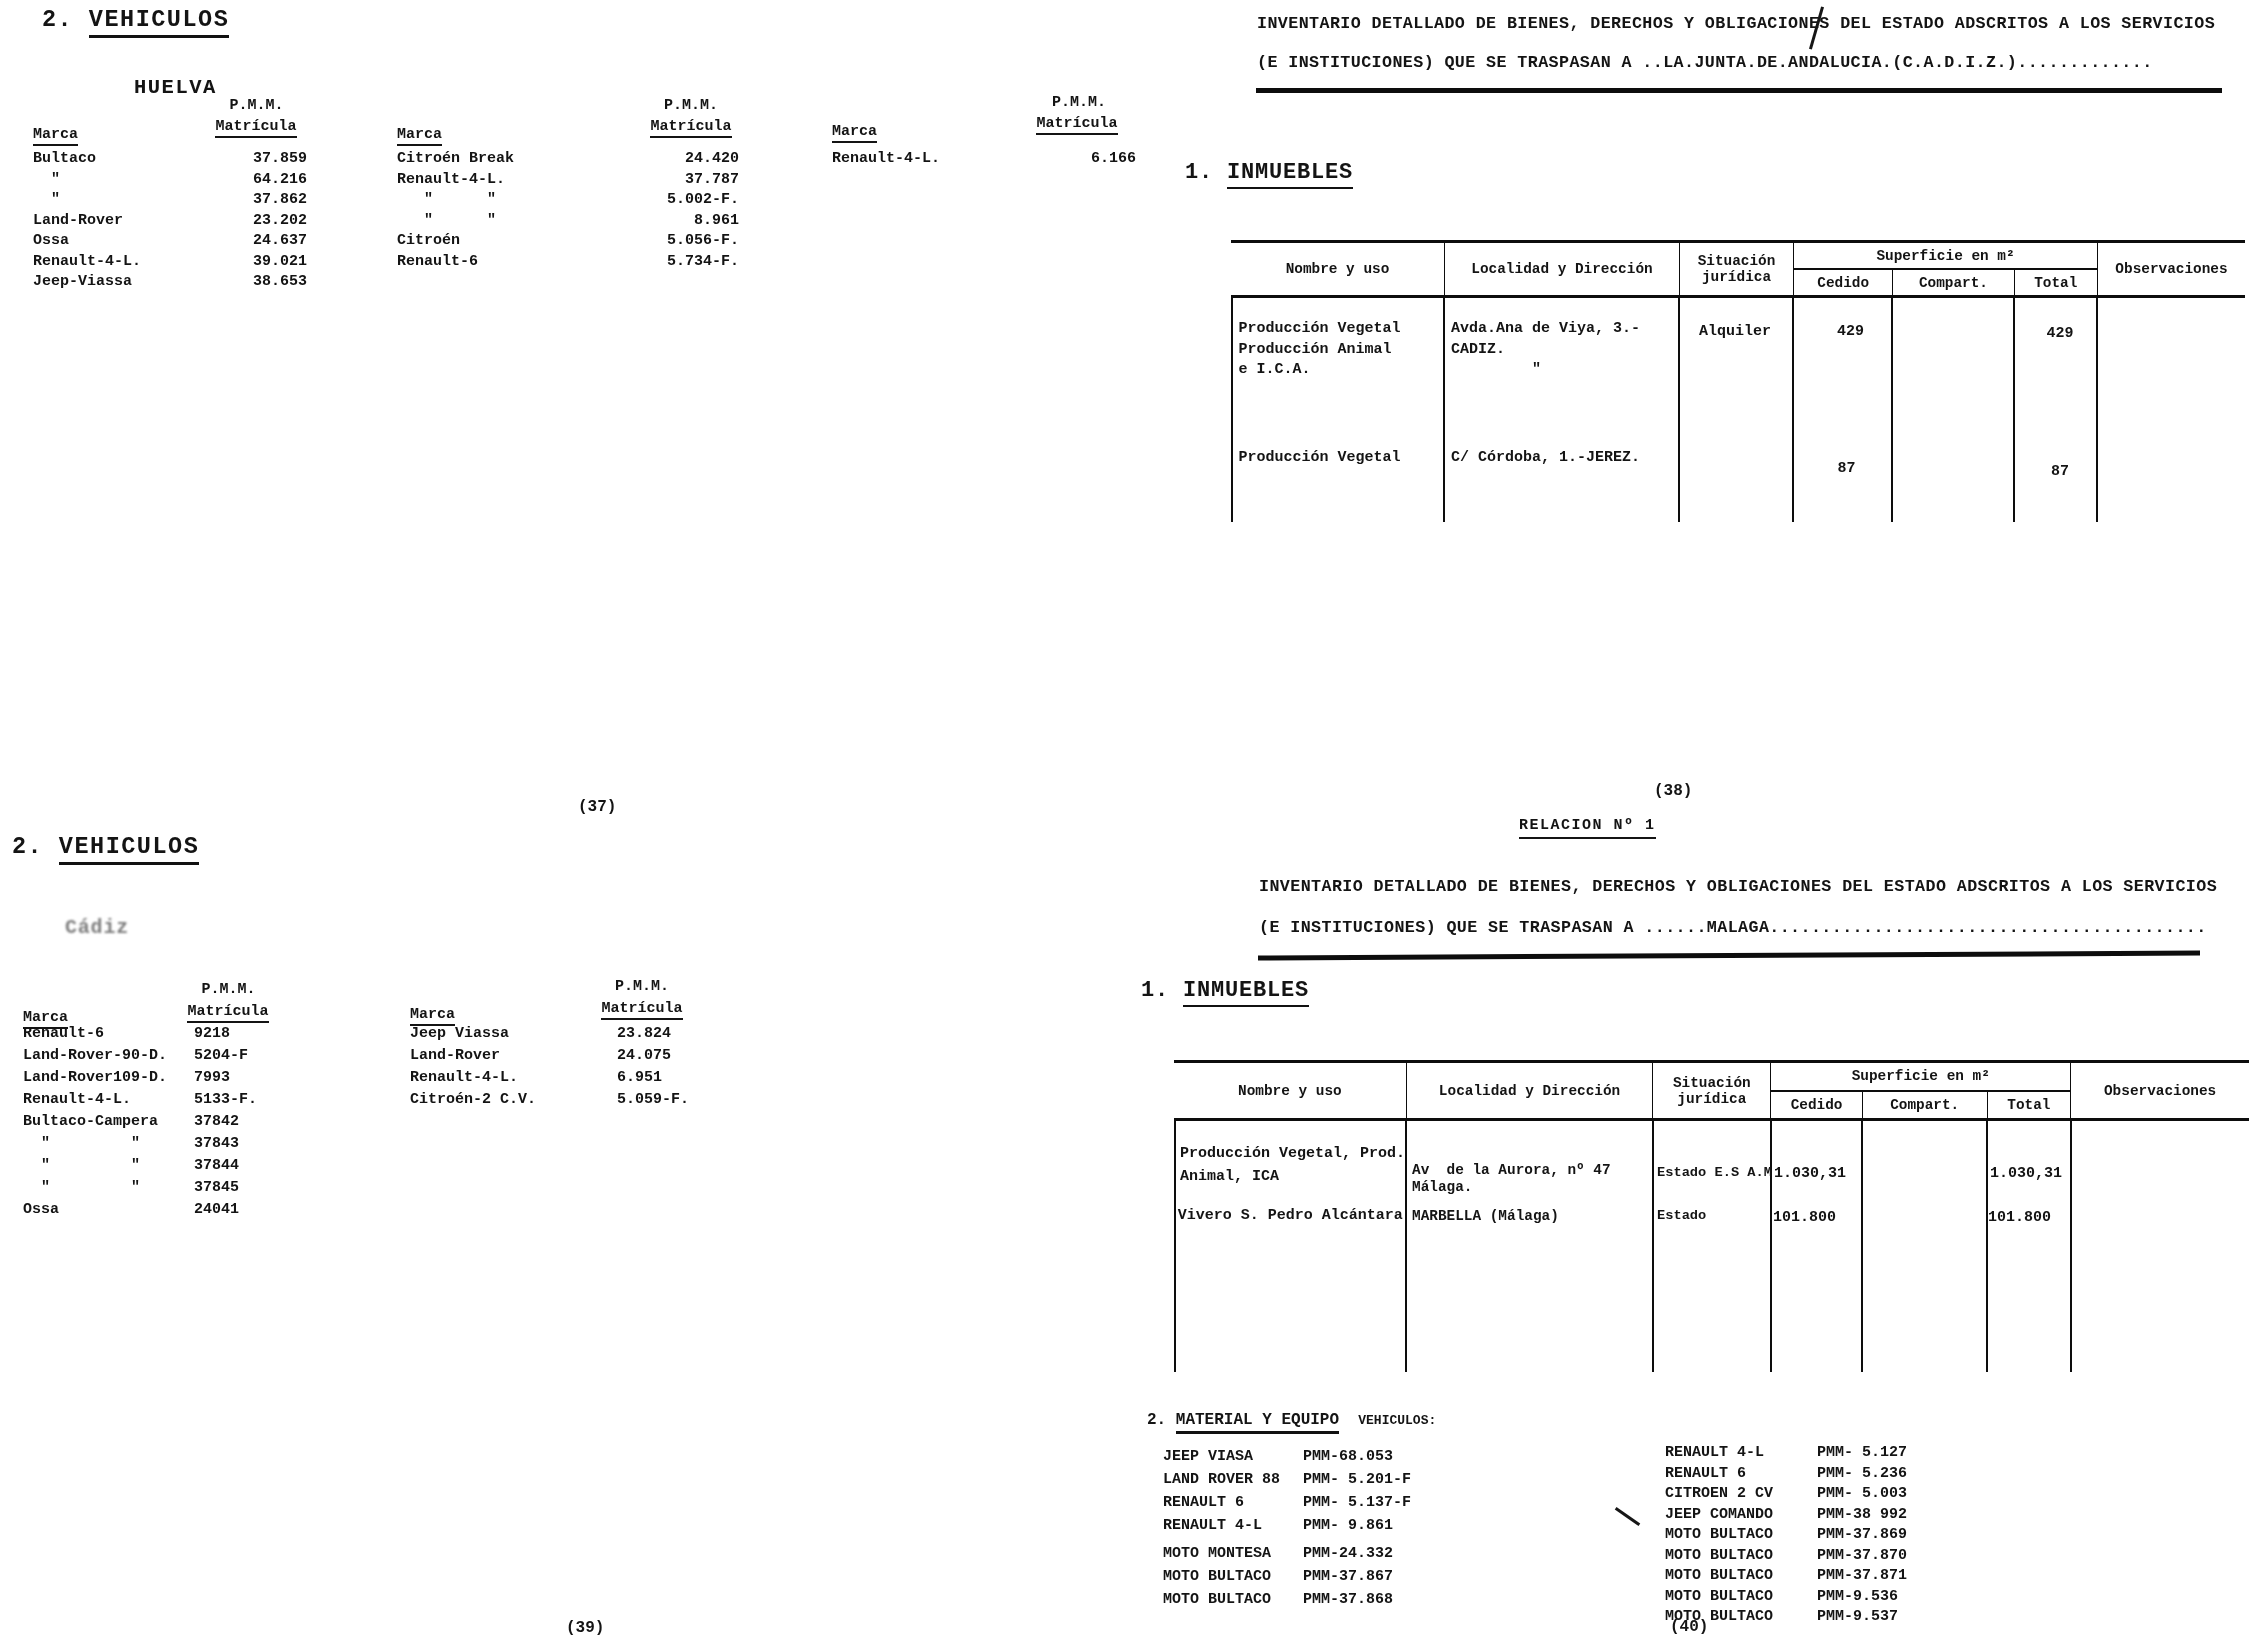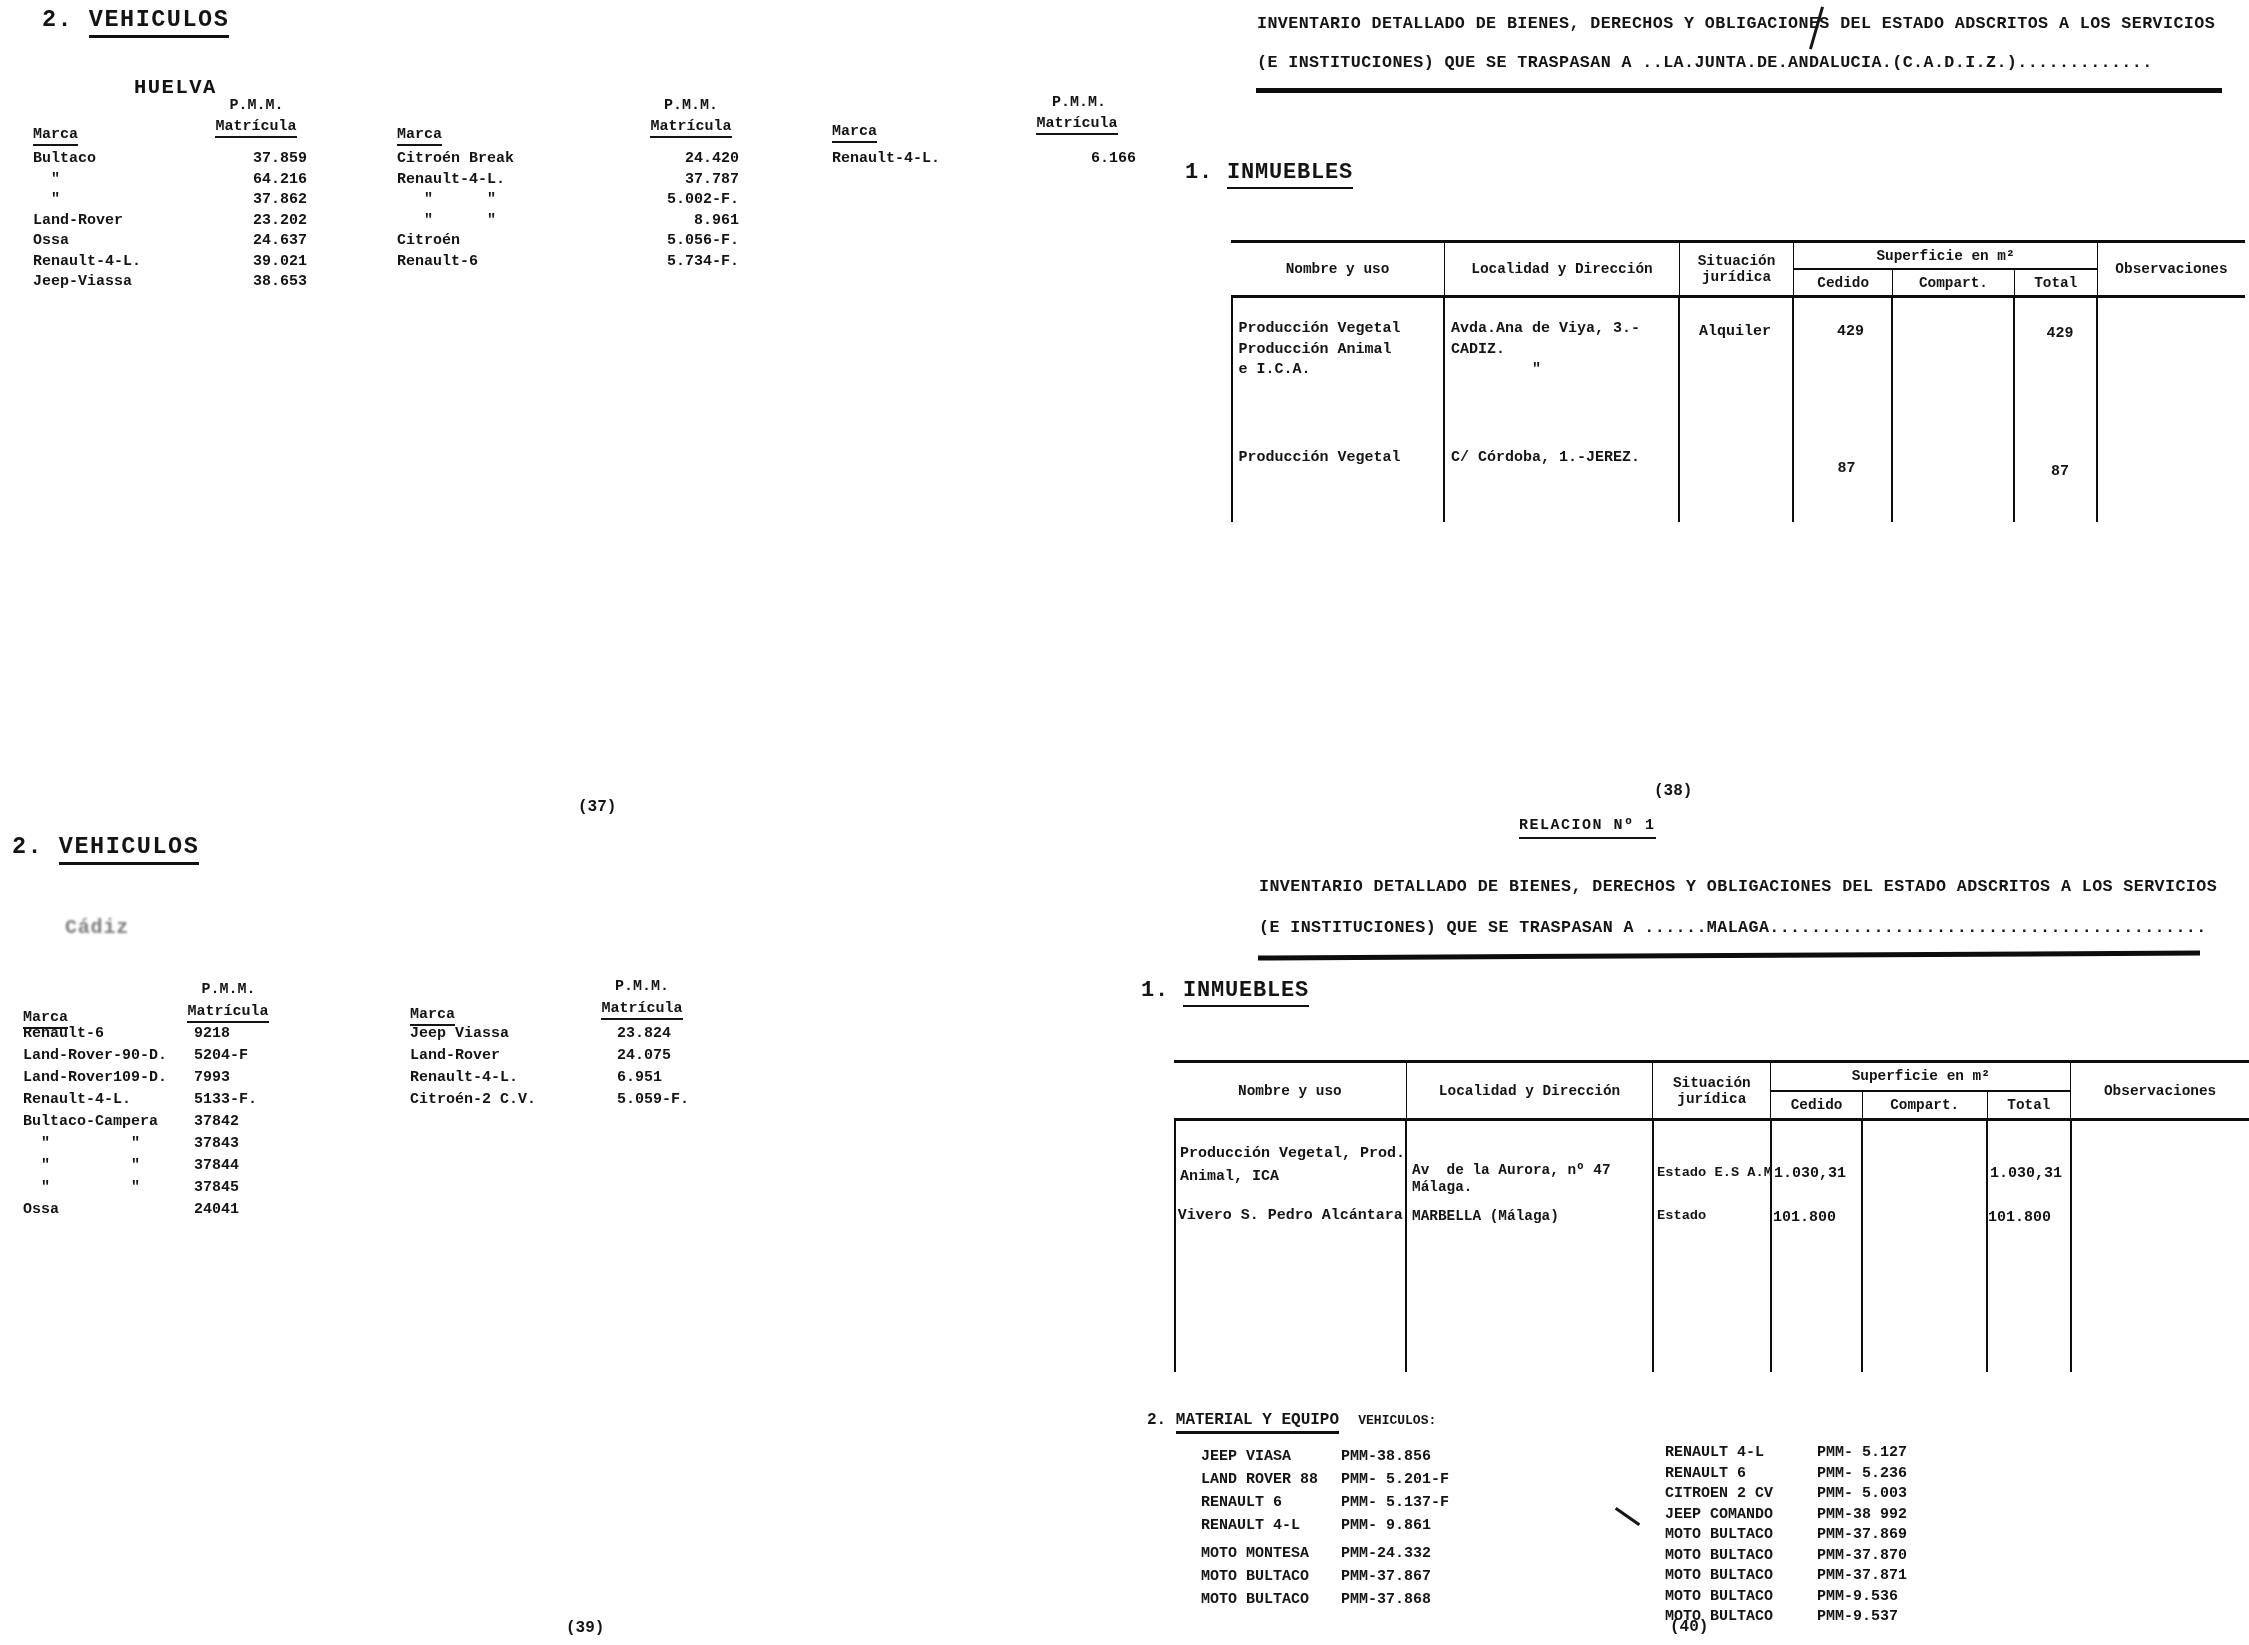--- a/index.html
+++ b/index.html
@@ -326,24 +326,24 @@
       <div class="tcell" style="left:3.8px; top:85px;">Vivero S. Pedro Alcántara</div>
       <div class="tcell" style="left:238px; top:85px; font-size:14.4px;">MARBELLA (Málaga)</div>
       <div class="tcell sm" style="left:483px; top:87px;">Estado</div>
       <div class="tcell" style="left:599px; top:87px;">101.800</div>
       <div class="tcell" style="left:814px; top:87px;">101.800</div>
     </div>
   </div>
 
   <div class="abs mat-heading" style="left:1147px; top:1411px;"><span>2.</span> <span class="u">MATERIAL Y EQUIPO</span>  <span style="font-size:13px;">VEHICULOS:</span></div>
 
-  <div class="abs vlist vlist-left" style="left:1201px; top:1448px;">
+  <div class="abs vlist vlist-left" style="left:1163px; top:1448px;">
       <div class="lrow">
         <span class="lname">JEEP VIASA</span>
-        <span class="lcode">PMM-38.856</span>
+        <span class="lcode">PMM-68.053</span>
       </div>
       <div class="lrow">
         <span class="lname">LAND ROVER 88</span>
         <span class="lcode">PMM- 5.201-F</span>
       </div>
       <div class="lrow">
         <span class="lname">RENAULT 6</span>
         <span class="lcode">PMM- 5.137-F</span>
       </div>
       <div class="lrow">

